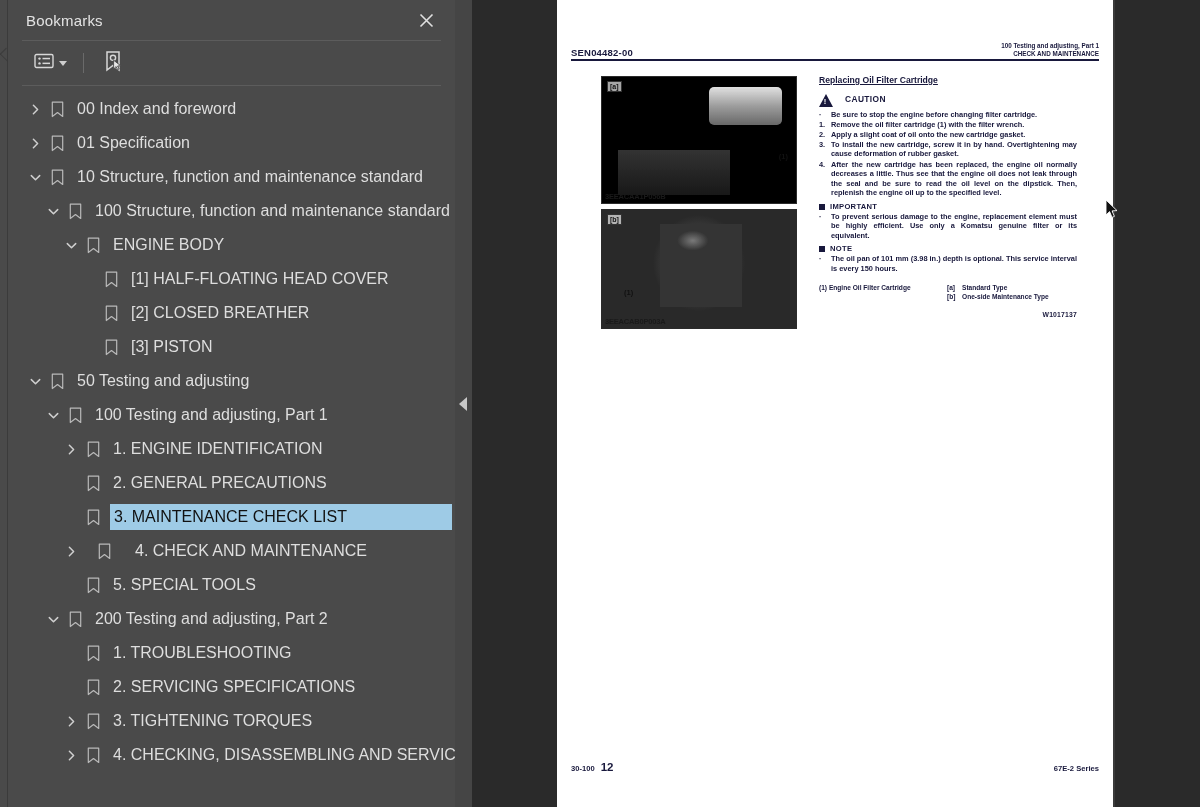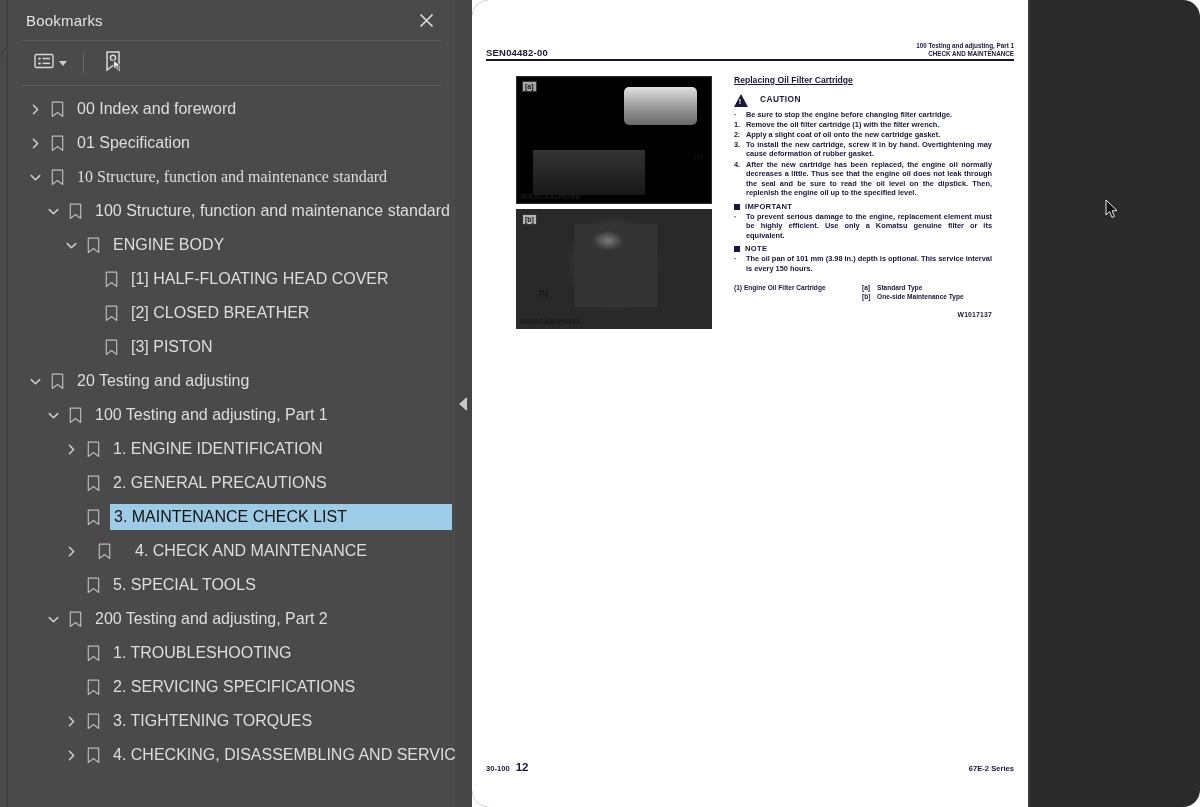--- a/index.html
+++ b/index.html
@@ -182,22 +182,21 @@
   }
 
   
   .viewer {
     flex: 1 1 auto;
     height: 807px;
     background: #2a2a2a;
     position: relative;
     overflow: hidden;
     display: flex;
-    justify-content: flex-start;
-    border-radius: 17px;
+    justify-content: center;
   }
 
   .page {
     width: 558px;
     height: 807px;
     background: #ffffff;
     position: relative;
     border-right: 2px solid #3a3a3a;
     padding: 0;
     color: #12123a;
@@ -507,21 +506,21 @@
               <path d="M3.4 1.3 L7.6 5.5 L3.4 9.7" fill="none" stroke="#cfcfcf" stroke-width="1.5" stroke-linecap="round" stroke-linejoin="round"></path>
             </svg>
           </div>
           <div class="bm-icon">
             <svg width="13" height="17" viewBox="0 0 13 17">
               <path d="M1.3 1.2 H11.7 V15.5 L6.5 11.6 L1.3 15.5 Z" fill="none" stroke="#b9b9b9" stroke-width="1.2" stroke-linejoin="round"></path>
             </svg>
           </div>
           <div class="row-label">01 Specification</div>
         </div>
-        <div class="tree-row" style="padding-left: 16px; font-family: Liberation Serif, serif;">
+        <div class="tree-row" style="padding-left: 16px;">
           <div class="twisty">
             <svg width="11" height="11" viewBox="0 0 11 11">
               <path d="M1.3 3.6 L5.5 7.8 L9.7 3.6" fill="none" stroke="#cfcfcf" stroke-width="1.5" stroke-linecap="round" stroke-linejoin="round"></path>
             </svg>
           </div>
           <div class="bm-icon">
             <svg width="13" height="17" viewBox="0 0 13 17">
               <path d="M1.3 1.2 H11.7 V15.5 L6.5 11.6 L1.3 15.5 Z" fill="none" stroke="#b9b9b9" stroke-width="1.2" stroke-linejoin="round"></path>
             </svg>
           </div>
@@ -584,21 +583,21 @@
           <div class="twisty">
             <svg width="11" height="11" viewBox="0 0 11 11">
               <path d="M1.3 3.6 L5.5 7.8 L9.7 3.6" fill="none" stroke="#cfcfcf" stroke-width="1.5" stroke-linecap="round" stroke-linejoin="round"></path>
             </svg>
           </div>
           <div class="bm-icon">
             <svg width="13" height="17" viewBox="0 0 13 17">
               <path d="M1.3 1.2 H11.7 V15.5 L6.5 11.6 L1.3 15.5 Z" fill="none" stroke="#b9b9b9" stroke-width="1.2" stroke-linejoin="round"></path>
             </svg>
           </div>
-          <div class="row-label">20 Testing and adjusting</div>
+          <div class="row-label">50 Testing and adjusting</div>
         </div>
         <div class="tree-row" style="padding-left: 34px;">
           <div class="twisty">
             <svg width="11" height="11" viewBox="0 0 11 11">
               <path d="M1.3 3.6 L5.5 7.8 L9.7 3.6" fill="none" stroke="#cfcfcf" stroke-width="1.5" stroke-linecap="round" stroke-linejoin="round"></path>
             </svg>
           </div>
           <div class="bm-icon">
             <svg width="13" height="17" viewBox="0 0 13 17">
               <path d="M1.3 1.2 H11.7 V15.5 L6.5 11.6 L1.3 15.5 Z" fill="none" stroke="#b9b9b9" stroke-width="1.2" stroke-linejoin="round"></path>

